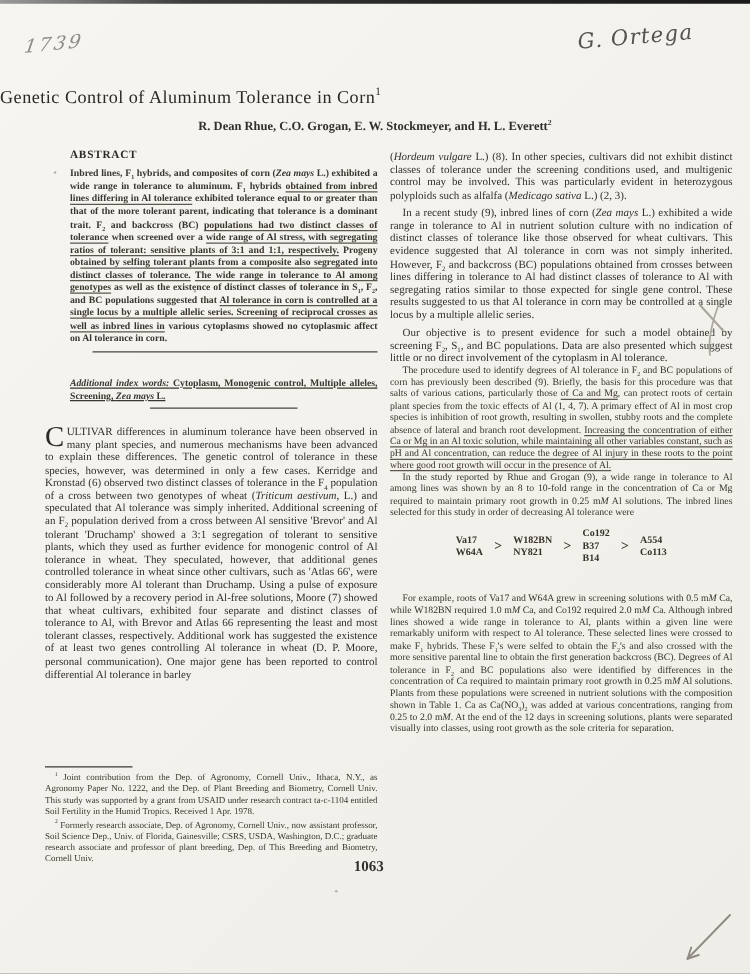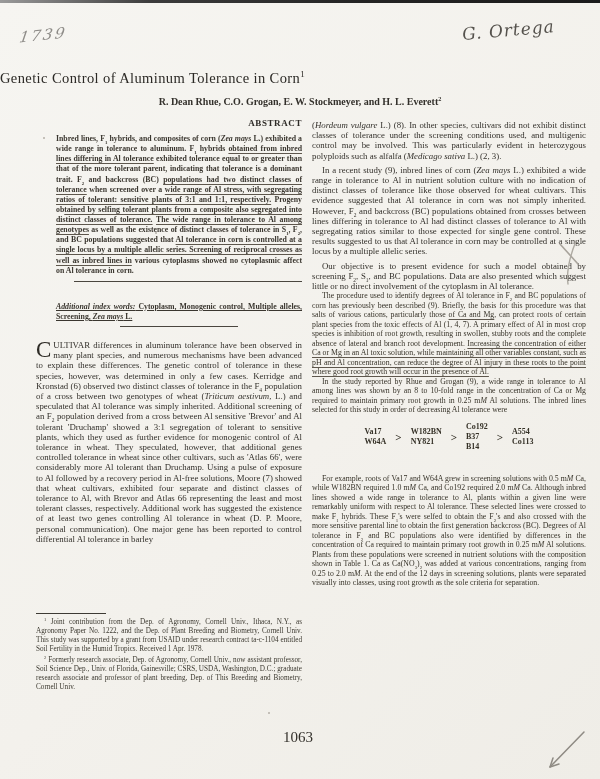--- a/index.html
+++ b/index.html
@@ -17,21 +17,21 @@
   h1.title{position:absolute;left:0;top:70px;width:600px;margin:0;
     font-size:14.5px;font-weight:normal;color:#2b2925;letter-spacing:.4px;}
   .authors{position:absolute;left:0;top:96px;width:600px;text-align:center;
     font-size:10px;font-weight:bold;color:#33302b;}
   sup{font-size:62%;vertical-align:super;line-height:0;}
   sub{font-size:62%;vertical-align:sub;line-height:0;}
   .col{position:absolute;text-align:justify;}
   .col-left{left:36px;top:118px;width:266px;}
   .col-right{left:312px;top:120px;width:274px;}
   .abstract{margin-left:20px;width:246px;}
-  .sec-head{text-align:right;font-weight:bold;font-size:9px;letter-spacing:.6px;color:#2e2b27;}
+  .sec-head{text-align:left;font-weight:bold;font-size:9px;letter-spacing:.6px;color:#2e2b27;}
   .abs-head{margin:0 0 6px 0;}
   .abs-body{margin:0;font-size:7.8px;line-height:1.3;font-weight:bold;color:#3a362f;}
   .rule{border-top:1px solid #4a463f;height:0;}
   .rule-top{margin:5px 0 0 18px;}
   .idx{margin:20px 0 0 0;text-decoration:underline;}
   .rule-bottom{margin:4px auto 0 auto;width:118px;border-top:1.5px solid #4a463f;}
   .body{margin:0;font-size:8.8px;line-height:1.16;color:#33302b;}
   .intro{margin-top:13px;}
   .ind{text-indent:10px;}
   .sp-after{margin-bottom:4px;}
@@ -41,21 +41,21 @@
   .bd{font-weight:bold;}
   .fn-block{position:absolute;left:36px;top:613px;width:266px;text-align:justify;}
   .fn-rule{width:70px;border-top:1px solid #3d3a34;margin-bottom:4px;}
   .fn{margin:0 0 2px 0;font-size:7.2px;line-height:1.25;color:#3b382f;text-indent:8px;}
   .mm-head{margin:10px 0 6px 0;font-size:9.5px;}
   .small{margin:0;font-size:7.8px;line-height:1.22;color:#363228;}
   .ranking{display:flex;justify-content:center;align-items:center;gap:9px;
     margin:7px 0 22px 0;font-size:8px;font-weight:bold;color:#353127;}
   .rgroup{display:flex;flex-direction:column;align-items:flex-start;line-height:1.25;}
   .gt{font-size:11px;font-weight:bold;}
-  .page-number{position:absolute;left:283px;top:729px;font-size:15px;font-weight:normal;color:#33302b;}
+  .page-number{position:absolute;left:283px;top:686px;font-size:12px;font-weight:bold;color:#33302b;}
   .pencil{position:absolute;}
   .speck{position:absolute;width:2px;height:2px;border-radius:50%;background:#b5b1a9;}
 </style>
 </head>
 <body>
 
 <div class="page">
   <div class="scan-edge"></div>
 
   <div class="hw-number">1739</div>

